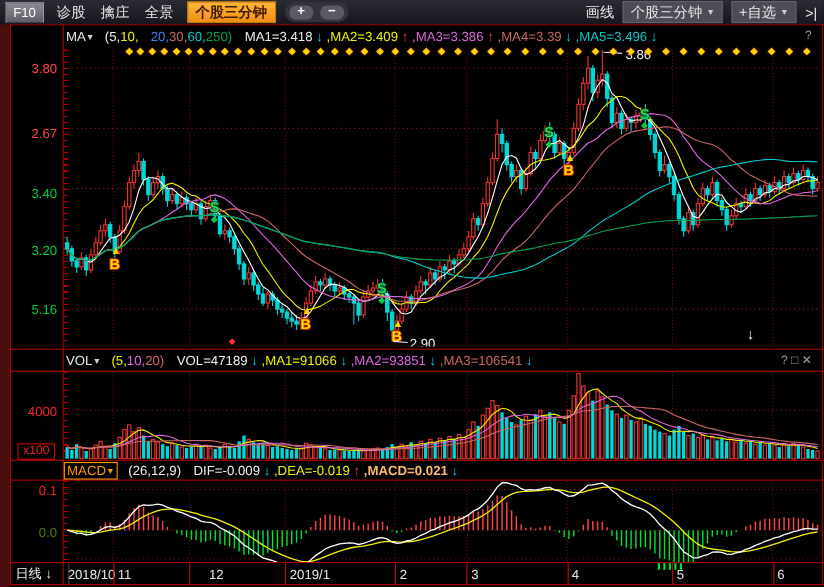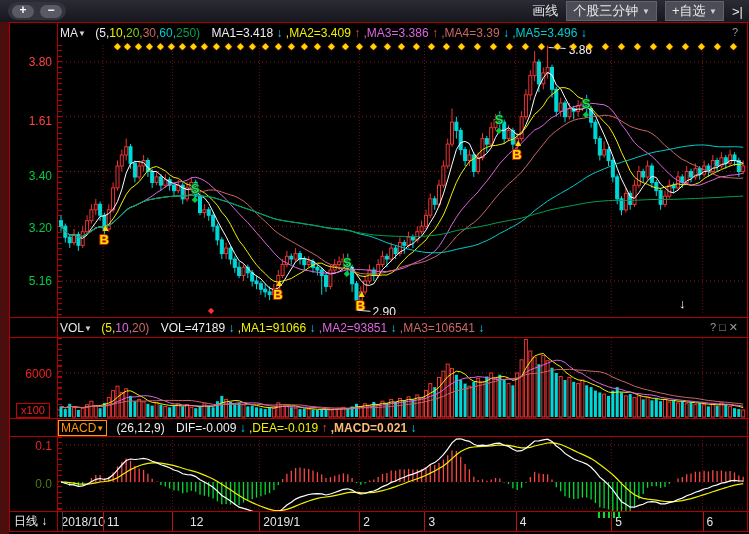--- a/index.html
+++ b/index.html
@@ -44,20 +44,27 @@
   .monthlab{position:absolute;top:515px;font-size:12px;color:#e6e6e6;z-index:8;}
   .bottom-left{position:absolute;left:9px;top:512px;width:48px;height:19px;border-right:1px solid #404040;
     color:#f0f0f0;font-size:12px;line-height:19px;padding-left:5px;z-index:9;}
   .diamondrow span{position:absolute;font-size:9px;color:#ffd400;text-shadow:0 0 2px #c03000;z-index:12;}
   .svgpane{position:absolute;z-index:10;}
 </style>
 </head>
 <body>
 
 <div class="toolbar">
+  <div class="tb-left">
+    <span class="btn-f10">F10</span>
+    <span class="tb-tab">诊股</span>
+    <span class="tb-tab">擒庄</span>
+    <span class="tb-tab">全景</span>
+    <span class="btn-promo">个股三分钟</span>
+  </div>
   <div class="zoom-group">
     <span class="zbtn">+</span>
     <span class="zbtn">−</span>
   </div>
   <div class="tb-right">
     <span>画线</span>
     <span class="btn-flat"><span>个股三分钟</span> <span class="caret">▼</span></span>
     <span class="btn-flat"><span>+自选</span> <span class="caret">▼</span></span>
     <span>&gt;|</span>
   </div>
@@ -73,41 +80,41 @@
 <div class="frame-line" style="left:9px;top:418px;width:740px;height:1px"></div>
 <div class="frame-line" style="left:9px;top:436px;width:740px;height:1px"></div>
 <div class="frame-line" style="left:9px;top:511px;width:740px;height:1px"></div>
 <div class="frame-line" style="left:9px;top:531px;width:740px;height:1px"></div>
 <div class="axis-ticks" style="top:45px;height:270px"></div>
 <div class="axis-ticks" style="top:338px;height:79px"></div>
 <div class="axis-ticks" style="top:437px;height:74px"></div>
 
 <div class="pane-header" style="top:26px">
   <span class="ind-label"><span>MA</span><span class="caret">▼</span></span>
-  <span id="main-params" style="margin-left:6px"><span style="color: rgb(238, 238, 238);">(5,</span><span style="color: rgb(240, 240, 0);">10,</span><span style="color: #84cc16;">20,</span><span style="color: rgb(204, 102, 102);">30,</span><span style="color: rgb(0, 204, 204);">60,</span><span style="color: rgb(0, 160, 80);">250)</span></span>
+  <span id="main-params" style="margin-left:6px"><span style="color: rgb(238, 238, 238);">(5,</span><span style="color: rgb(240, 240, 0);">10,</span><span style="color: #3b82f6; margin-left: 11px;">20,</span><span style="color: rgb(204, 102, 102);">30,</span><span style="color: rgb(0, 204, 204);">60,</span><span style="color: rgb(0, 160, 80);">250)</span></span>
   <span id="main-values" style="margin-left:8px"><span style="color: rgb(238, 238, 238);">MA1=3.418</span><span style="color: rgb(0, 216, 255);"> ↓ </span><span style="color: rgb(240, 240, 0);">,MA2=3.409</span><span style="color: rgb(255, 68, 68);"> ↑ </span><span style="color: rgb(221, 102, 221);">,MA3=3.386</span><span style="color: rgb(255, 68, 68);"> ↑ </span><span style="color: rgb(204, 102, 102);">,MA4=3.39</span><span style="color: rgb(0, 216, 255);"> ↓ </span><span style="color: rgb(0, 204, 204);">,MA5=3.496</span><span style="color: rgb(0, 216, 255);"> ↓ </span></span>
 </div>
 <div class="hdr-icons" style="top:26px" id="main-icons"><span>?</span></div>
 
 <div class="pane-header" style="top:321px">
   <span class="ind-label"><span>VOL</span><span class="caret">▼</span></span>
   <span id="vol-params" style="margin-left:6px"><span style="color: rgb(240, 240, 0);">(5,</span><span style="color: rgb(221, 102, 221);">10,</span><span style="color: rgb(204, 102, 102);">20)</span></span>
   <span id="vol-values" style="margin-left:8px"><span style="color: rgb(238, 238, 238);">VOL=47189</span><span style="color: rgb(0, 216, 255);"> ↓ </span><span style="color: rgb(240, 240, 0);">,MA1=91066</span><span style="color: rgb(0, 216, 255);"> ↓ </span><span style="color: rgb(221, 102, 221);">,MA2=93851</span><span style="color: rgb(0, 216, 255);"> ↓ </span><span style="color: rgb(204, 102, 102);">,MA3=106541</span><span style="color: rgb(0, 216, 255);"> ↓ </span></span>
 </div>
 <div class="hdr-icons" style="top:321px" id="vol-icons"><span>?</span><span>□</span><span>✕</span></div>
 
 <div class="pane-header" style="left:58px;top:421px">
   <span class="macd-box"><span>MACD</span><span class="caret" style="color:#ff9900">▼</span></span>
   <span id="macd-params" style="margin-left:6px"><span style="color: rgb(238, 238, 238);">(26,12,9)</span></span>
   <span id="macd-values" style="margin-left:8px"><span style="color: rgb(238, 238, 238);">DIF=-0.009</span><span style="color: rgb(0, 216, 255);"> ↓ </span><span style="color: rgb(240, 240, 0);">,DEA=-0.019</span><span style="color: rgb(255, 68, 68);"> ↑ </span><span style="color: #fdba74; font-weight: bold;">,MACD=0.021</span><span style="color: rgb(0, 216, 255);"> ↓ </span></span>
 </div>
 
 <div id="ylabels">
     <div class="ylab" style="top: 55px; color: rgb(255, 68, 68);">3.80</div>
-    <div class="ylab" style="top: 114px; color: rgb(255, 68, 68);">1.61</div>
+    <div class="ylab" style="top: 114px; color: rgb(255, 68, 68);">2.67</div>
     <div class="ylab" style="top: 169px; color: rgb(0, 204, 68);">3.40</div>
     <div class="ylab" style="top: 221px; color: rgb(0, 204, 68);">3.20</div>
     <div class="ylab" style="top: 274px; color: rgb(0, 204, 68);">5.16</div>
   </div>
 <div id="diamonds" class="diamondrow">
     <span style="left: 114px; top: 41px;">◆</span>
     <span style="left: 124px; top: 41px;">◆</span>
     <span style="left: 135px; top: 41px;">◆</span>
     <span style="left: 146px; top: 41px;">◆</span>
     <span style="left: 157px; top: 41px;">◆</span>
@@ -847,21 +854,21 @@
       <line x1="663.4" y1="45" x2="663.4" y2="33.4" stroke="#ff4545" stroke-width="1.3"></line>
       <line x1="667.8" y1="45" x2="667.8" y2="34.4" stroke="#ff4545" stroke-width="1.3"></line>
       <line x1="672.1" y1="45" x2="672.1" y2="34.1" stroke="#ff4545" stroke-width="1.3"></line>
       <line x1="676.5" y1="45" x2="676.5" y2="35.4" stroke="#ff4545" stroke-width="1.3"></line>
       <line x1="680.8" y1="45" x2="680.8" y2="38.5" stroke="#ff4545" stroke-width="1.3"></line>
       <line x1="685.2" y1="45" x2="685.2" y2="39.8" stroke="#ff4545" stroke-width="1.3"></line>
       <polyline fill="none" stroke="#f0f000" stroke-width="1.2" points="3.0,45.0 7.3,45.2 11.7,45.7 16.0,46.2 20.4,46.8 24.7,47.2 29.1,47.2 33.4,46.7 37.8,45.8 42.1,45.0 46.4,44.5 50.8,43.8 55.1,42.6 59.5,40.7 63.8,38.1 68.2,35.2 72.5,32.6 76.9,30.5 81.2,28.8 85.6,27.3 89.9,26.3 94.2,25.9 98.6,25.9 102.9,26.2 107.3,26.8 111.6,27.6 116.0,28.7 120.3,29.8 124.7,31.2 129.0,32.5 133.3,33.6 137.7,34.8 142.0,36.4 146.4,38.1 150.7,40.0 155.1,42.0 159.4,44.5 163.8,47.2 168.1,50.0 172.5,52.8 176.8,55.7 181.1,58.6 185.5,61.2 189.8,63.5 194.2,65.6 198.5,67.5 202.9,69.3 207.2,70.9 211.6,72.3 215.9,73.4 220.3,73.7 224.6,73.4 228.9,72.3 233.3,70.9 237.6,69.1 242.0,67.3 246.3,65.6 250.7,64.0 255.0,62.6 259.4,61.4 263.7,60.5 268.0,60.0 272.4,59.4 276.7,58.6 281.1,57.7 285.4,56.6 289.8,55.6 294.1,55.1 298.5,55.3 302.8,55.6 307.1,55.8 311.5,55.6 315.8,55.3 320.2,54.6 324.5,53.6 328.9,52.5 333.2,51.1 337.6,49.6 341.9,48.0 346.3,46.5 350.6,44.8 354.9,43.3 359.3,41.7 363.6,40.1 368.0,38.3 372.3,36.1 376.7,34.0 381.0,31.6 385.4,28.9 389.7,25.5 394.0,21.6 398.4,17.7 402.7,14.5 407.1,12.3 411.4,10.7 415.8,10.0 420.1,9.7 424.5,9.4 428.8,9.2 433.2,8.9 437.5,8.4 441.8,8.0 446.2,8.1 450.5,8.3 454.9,9.1 459.2,10.1 463.6,10.8 467.9,10.9 472.3,10.3 476.6,9.0 480.9,8.0 485.3,7.0 489.6,6.0 494.0,5.7 498.3,6.3 502.7,7.5 507.0,9.3 511.4,11.3 515.7,13.4 520.1,15.5 524.4,17.4 528.7,19.4 533.1,21.6 537.4,24.2 541.8,27.4 546.1,30.7 550.5,34.1 554.8,37.8 559.2,42.0 563.5,46.6 567.9,50.7 572.2,54.6 576.5,57.7 580.9,59.9 585.2,61.3 589.6,62.1 593.9,62.6 598.3,63.1 602.6,63.9 607.0,64.5 611.3,64.7 615.6,64.7 620.0,64.2 624.3,63.6 628.7,62.6 633.0,61.6 637.4,60.3 641.7,59.0 646.1,57.6 650.4,56.3 654.8,54.8 659.1,53.4 663.4,52.0 667.8,50.7 672.1,49.3 676.5,48.1 680.8,47.3 685.2,46.6"></polyline>
       <polyline fill="none" stroke="#ffffff" stroke-width="1.2" points="3.0,45.0 7.3,46.2 11.7,47.7 16.0,47.9 20.4,49.3 24.7,48.8 29.1,47.2 33.4,44.8 37.8,42.3 42.1,41.5 46.4,42.5 50.8,41.1 55.1,37.8 59.5,32.9 63.8,28.0 68.2,23.5 72.5,22.0 76.9,22.5 81.2,22.0 85.6,21.3 89.9,22.2 94.2,24.3 98.6,25.6 102.9,27.8 107.3,29.1 111.6,30.8 116.0,33.0 120.3,34.2 124.7,36.8 129.0,37.7 133.3,37.9 137.7,39.6 142.0,42.8 146.4,45.0 150.7,47.4 155.1,50.3 159.4,54.1 163.8,58.4 168.1,61.0 172.5,64.1 176.8,67.2 181.1,70.2 185.5,71.4 189.8,72.6 194.2,74.2 198.5,75.3 202.9,76.5 207.2,77.3 211.6,77.9 215.9,77.4 220.3,75.2 224.6,71.9 228.9,68.1 233.3,65.2 237.6,62.1 242.0,60.1 246.3,58.9 250.7,57.5 255.0,56.9 259.4,56.6 263.7,56.8 268.0,58.0 272.4,57.0 276.7,55.5 281.1,53.9 285.4,52.3 289.8,51.8 294.1,53.1 298.5,55.8 302.8,56.9 307.1,56.5 311.5,54.8 315.8,54.0 320.2,52.1 324.5,49.6 328.9,47.9 333.2,45.4 337.6,44.0 341.9,41.7 346.3,40.2 350.6,38.3 354.9,37.1 359.3,35.4 363.6,33.6 368.0,31.1 372.3,27.5 376.7,25.6 381.0,22.1 385.4,17.7 389.7,12.1 394.0,5.8 398.4,2.1 402.7,1.8 407.1,3.3 411.4,4.3 415.8,7.3 420.1,8.7 424.5,8.1 428.8,8.6 433.2,7.6 437.5,6.4 441.8,6.2 446.2,8.3 450.5,9.4 454.9,12.2 459.2,14.2 463.6,13.7 467.9,11.3 472.3,7.8 476.6,4.0 480.9,3.8 485.3,2.9 489.6,2.2 494.0,4.4 498.3,9.0 502.7,12.1 507.0,16.4 511.4,19.2 515.7,22.0 520.1,23.8 524.4,25.2 528.7,27.1 533.1,30.3 537.4,34.7 541.8,40.1 546.1,43.8 550.5,47.8 554.8,52.8 559.2,58.9 563.5,64.7 567.9,67.3 572.2,70.2 576.5,70.2 580.9,68.4 585.2,67.3 589.6,65.0 593.9,64.7 598.3,65.2 602.6,66.8 607.0,66.9 611.3,65.6 615.6,64.6 620.0,62.5 624.3,61.1 628.7,58.8 633.0,57.3 637.4,55.2 641.7,53.9 646.1,52.0 650.4,51.0 654.8,49.0 659.1,47.9 663.4,46.2 667.8,45.4 672.1,43.9 676.5,43.3 680.8,44.0 685.2,44.0"></polyline>
     </svg></div>
 
-<div class="ylab" style="top:367px;color:#ee2222">6000</div>
+<div class="ylab" style="top:367px;color:#ee2222">4000</div>
 <div class="x100box" style="top:403px">x100</div>
 <div class="ylab" style="top:439px;color:#ee2222">0.1</div>
 <div class="ylab" style="top:477px;color:#4d7c0f">0.0</div>
 
 <div class="bottom-left">
   <span>日线</span>
   <b>↓</b>
 </div>
 <div id="monthlabels">
     <div class="monthlab" style="left: 61.5px;">2018/10</div>

